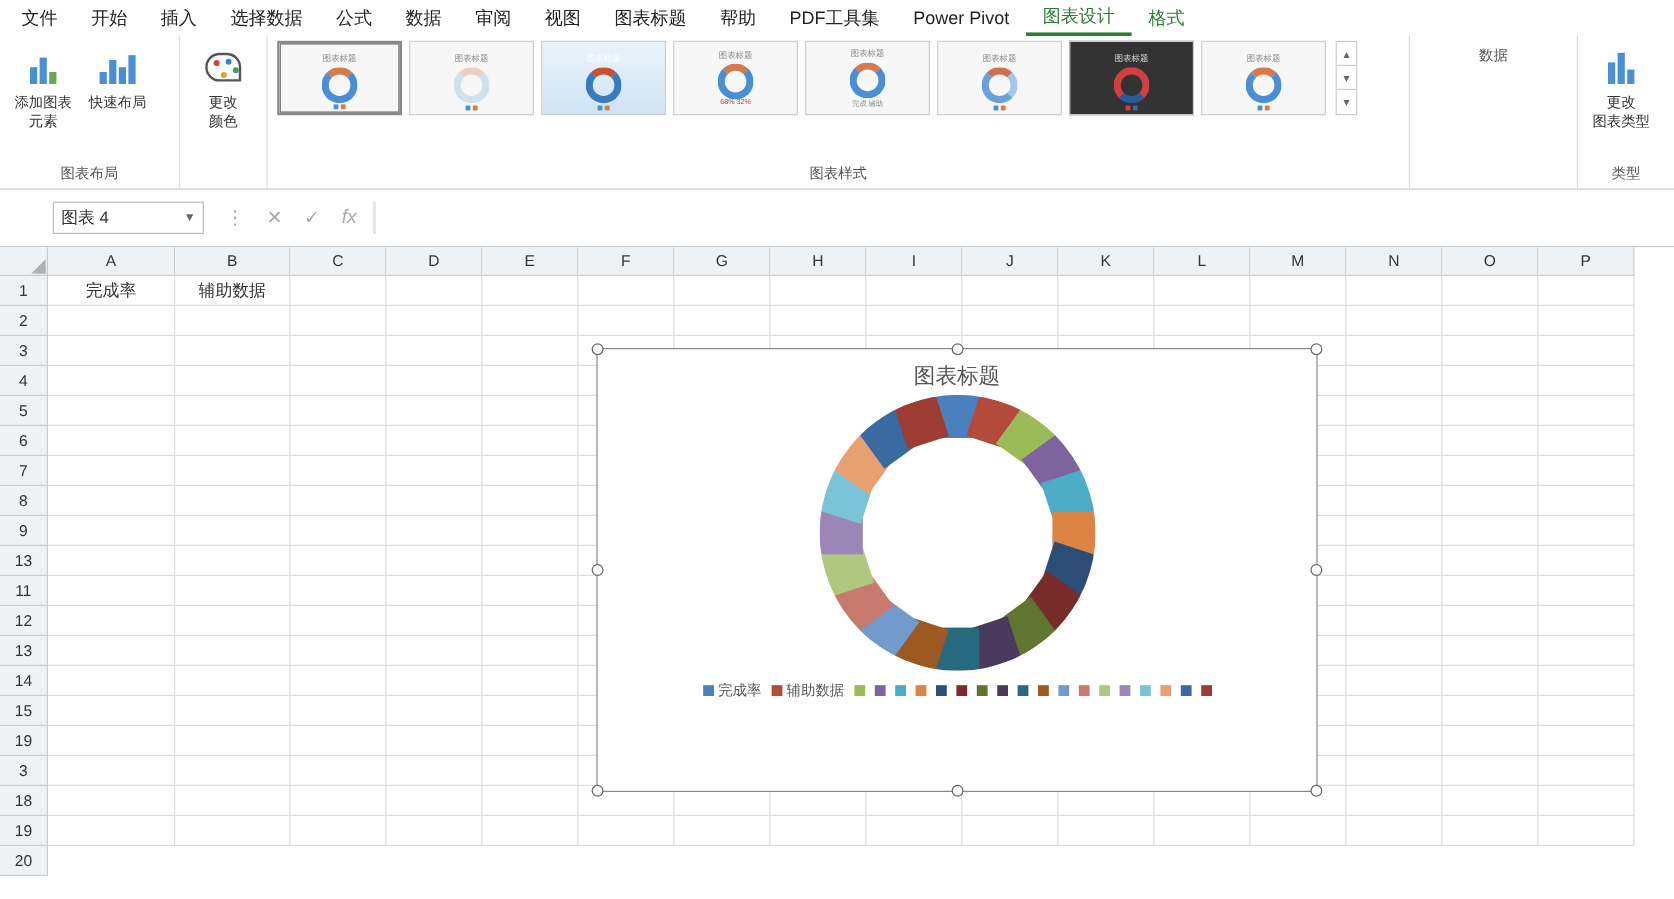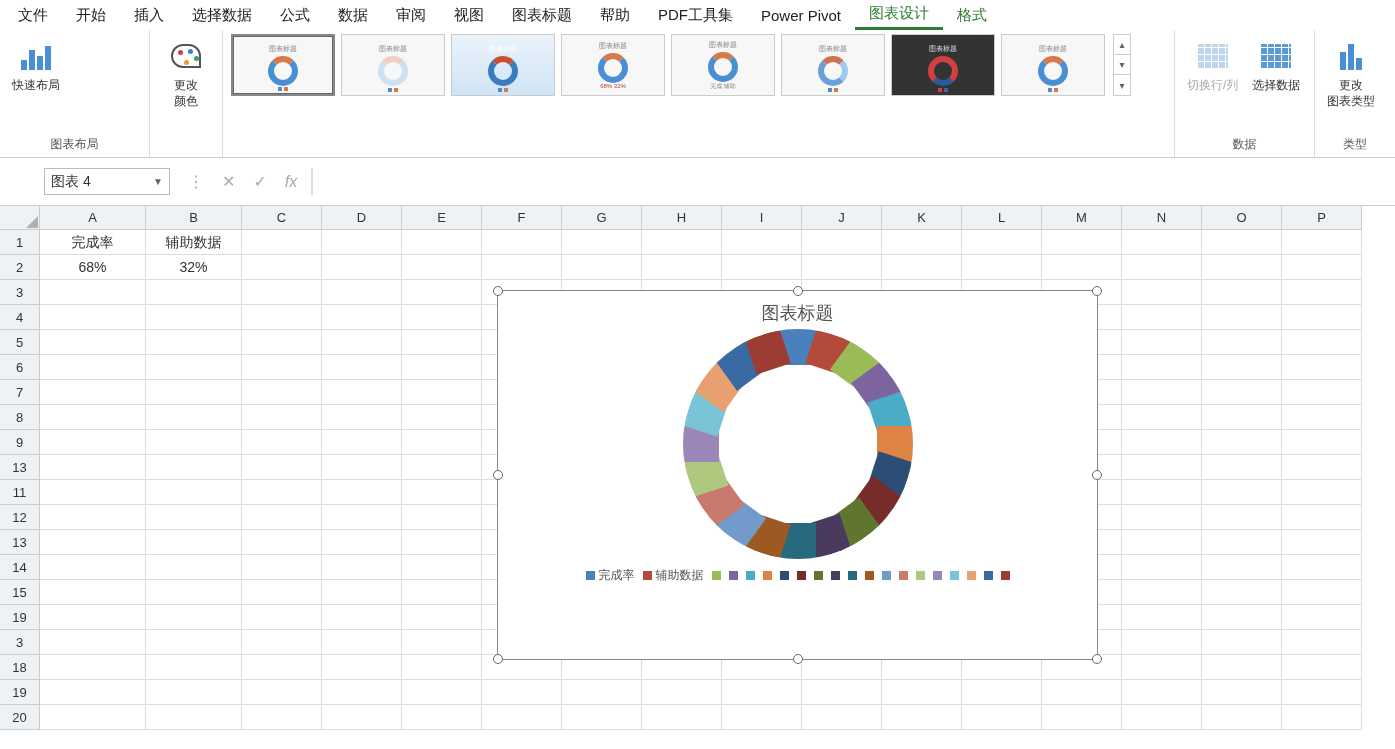--- a/index.html
+++ b/index.html
@@ -105,20 +105,31 @@
     <div class="menubar-item active">图表设计</div>
     <div class="menubar-item green">格式</div>
   </div>
 
 <div class="ribbon">
   <div class="ribbon-group" style="min-width:150px">
     <div class="ribbon-group-content">
       <div class="ribbon-btn">
         <div class="ribbon-btn-icon">
             <div class="icon-bars">
+              <span style="height:14px"></span>
+              <span style="height:22px"></span>
+              <span style="height:10px;background:#6aa84f;position:relative"></span>
+            </div>
+          </div>
+        <div class="ribbon-btn-label">添加图表
+元素</div>
+      </div>
+      <div class="ribbon-btn">
+        <div class="ribbon-btn-icon">
+            <div class="icon-bars">
               <span style="height:10px"></span>
               <span style="height:20px"></span>
               <span style="height:14px"></span>
               <span style="height:24px"></span>
             </div>
           </div>
         <div class="ribbon-btn-label">快速布局</div>
       </div>
     </div>
     <div class="ribbon-group-label">图表布局</div>
@@ -198,37 +209,24 @@
               <span></span>
             </div>
           </div>
         <div class="gallery-scroll">
           <div>▴</div>
           <div>▾</div>
           <div>▾</div>
         </div>
       </div>
     </div>
+    <div class="ribbon-group-label">图表样式</div>
   </div>
 
   <div class="ribbon-group" style="min-width:140px">
-    <div class="ribbon-group-content">
-      <div class="ribbon-btn disabled">
-        <div class="ribbon-btn-icon">
-            <div class="icon-grid" style="opacity:.4"></div>
-          </div>
-        <div class="ribbon-btn-label">切换行/列</div>
-      </div>
-      <div class="ribbon-btn">
-        <div class="ribbon-btn-icon">
-            <div class="icon-grid"></div>
-          </div>
-        <div class="ribbon-btn-label">选择数据</div>
-      </div>
-    </div>
     <div class="ribbon-group-label">数据</div>
   </div>
 
   <div class="ribbon-group" style="min-width:80px;border-right:none">
     <div class="ribbon-group-content">
       <div class="ribbon-btn">
         <div class="ribbon-btn-icon">
             <div class="icon-bars">
               <span style="height:18px"></span>
               <span style="height:26px"></span>
@@ -312,38 +310,20 @@
         <div class="cell" style="width: 80px;"></div>
         <div class="cell" style="width: 80px;"></div>
         <div class="cell" style="width: 80px;"></div>
         <div class="cell" style="width: 80px;"></div>
         <div class="cell" style="width: 80px;"></div>
         <div class="cell" style="width: 80px;"></div>
         <div class="cell" style="width: 80px;"></div>
         <div class="cell" style="width: 80px;"></div>
       </div>
       <div class="cell-row">
-        <div class="cell" style="width: 106px;">68%</div>
-        <div class="cell" style="width: 96px;">32%</div>
-        <div class="cell" style="width: 80px;"></div>
-        <div class="cell" style="width: 80px;"></div>
-        <div class="cell" style="width: 80px;"></div>
-        <div class="cell" style="width: 80px;"></div>
-        <div class="cell" style="width: 80px;"></div>
-        <div class="cell" style="width: 80px;"></div>
-        <div class="cell" style="width: 80px;"></div>
-        <div class="cell" style="width: 80px;"></div>
-        <div class="cell" style="width: 80px;"></div>
-        <div class="cell" style="width: 80px;"></div>
-        <div class="cell" style="width: 80px;"></div>
-        <div class="cell" style="width: 80px;"></div>
-        <div class="cell" style="width: 80px;"></div>
-        <div class="cell" style="width: 80px;"></div>
-      </div>
-      <div class="cell-row">
         <div class="cell" style="width: 106px;"></div>
         <div class="cell" style="width: 96px;"></div>
         <div class="cell" style="width: 80px;"></div>
         <div class="cell" style="width: 80px;"></div>
         <div class="cell" style="width: 80px;"></div>
         <div class="cell" style="width: 80px;"></div>
         <div class="cell" style="width: 80px;"></div>
         <div class="cell" style="width: 80px;"></div>
         <div class="cell" style="width: 80px;"></div>
         <div class="cell" style="width: 80px;"></div>

